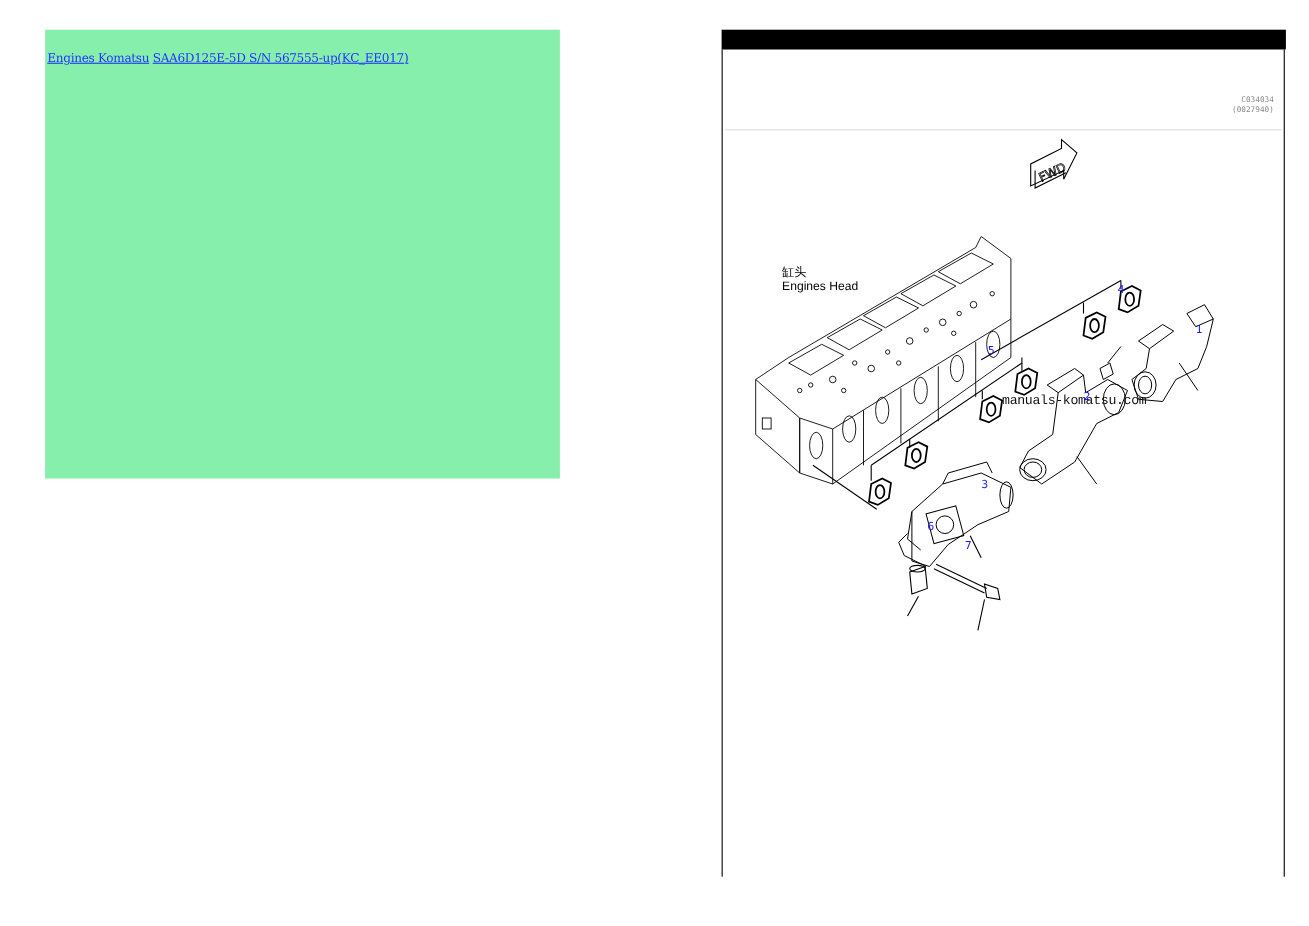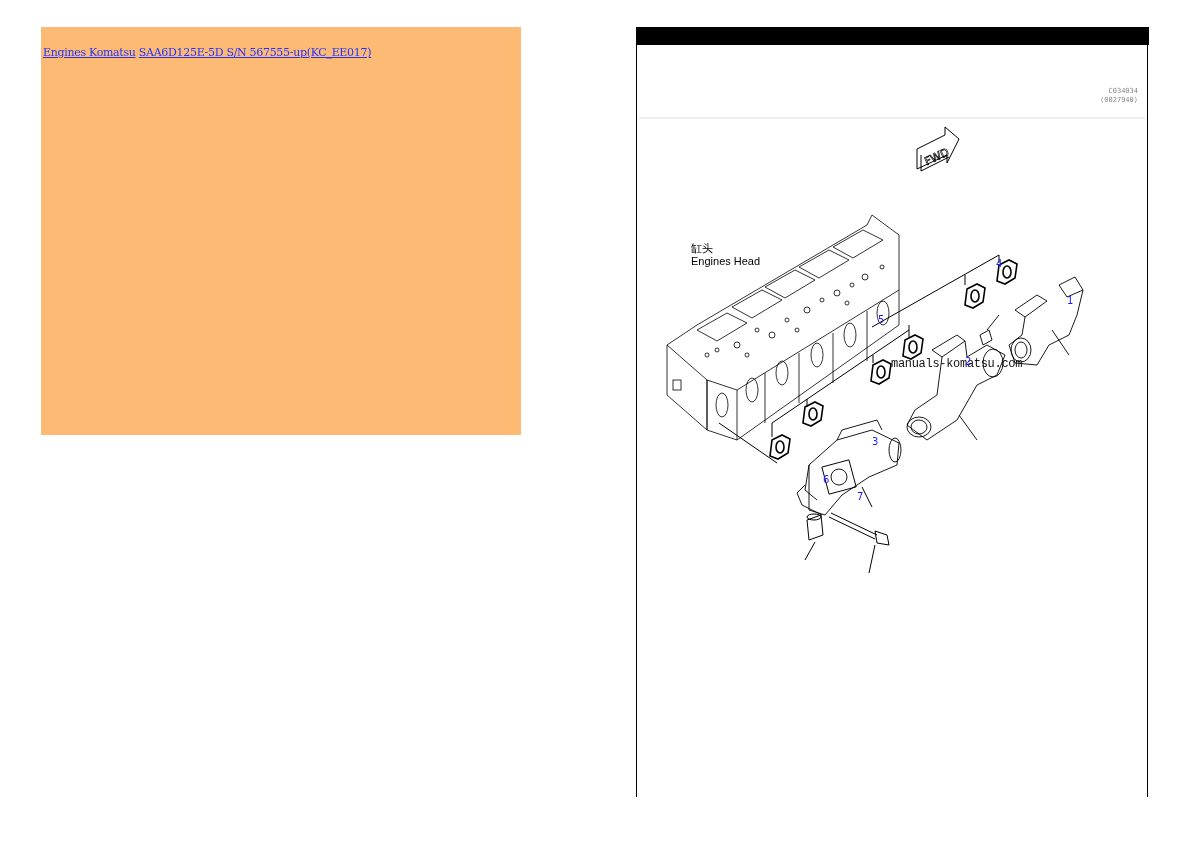--- a/index.html
+++ b/index.html
@@ -1,22 +1,22 @@
 <!DOCTYPE html>
 <html><head>
   <meta charset="utf-8">
   <style>
     html, body { margin: 0; padding: 0; background: #ffffff; }
     body { width: 1190px; height: 842px; position: relative; overflow: hidden; font-family: "DejaVu Serif", serif; }
 
-    .left-panel { position: absolute; left: 41px; top: 27px; width: 468px; height: 408px; background: #fdba74; padding-left: 12px; }
+    .left-panel { position: absolute; left: 41px; top: 27px; width: 468px; height: 408px; background: #86efac; }
     .breadcrumb { position: absolute; left: 2px; top: 19px; font-size: 11px; line-height: 14px; letter-spacing: -0.3px; white-space: nowrap; font-family: "DejaVu Serif", serif; }
     .breadcrumb a { color: #2233ff; text-decoration: underline; cursor: pointer; }
 
-    .right-panel { position: absolute; left: 636px; top: 27px; width: 420px; height: 770px; background: #ffffff; }
+    .right-panel { position: absolute; left: 656px; top: 27px; width: 420px; height: 770px; background: #ffffff; }
     .right-header { position: absolute; left: 0; top: 0; width: 513px; height: 18px; background: #000000; }
     .right-border-left { position: absolute; left: 0; top: 18px; width: 1px; height: 752px; background: #000000; }
     .right-border-right { position: absolute; left: 511px; top: 18px; width: 1px; height: 752px; background: #000000; }
 
     .drawing-id { position: absolute; left: 450px; top: 60px; font-family: "DejaVu Sans Mono", monospace; font-size: 7px; line-height: 9px; color: #888888; text-align: right; width: 52px; }
     .drawing-area { position: absolute; left: 1px; top: 18px; width: 510px; height: 752px; }
     .drawing-area svg { position: absolute; left: 0; top: 0; }
     .part-label { position: absolute; font-family: "DejaVu Sans", sans-serif; font-size: 10px; color: #1a1aff; line-height: 10px; cursor: pointer; }
     .cyl-label { position: absolute; left: 54px; top: 197px; font-family: Liberation Sans, sans-serif; font-size: 11px; line-height: 13px; color: #000; text-align: left; }
     .watermark { position: absolute; left: 254px; top: 312px; font-family: Liberation Mono, monospace; font-size: 12px; color: #111; letter-spacing: -0.3px; }

